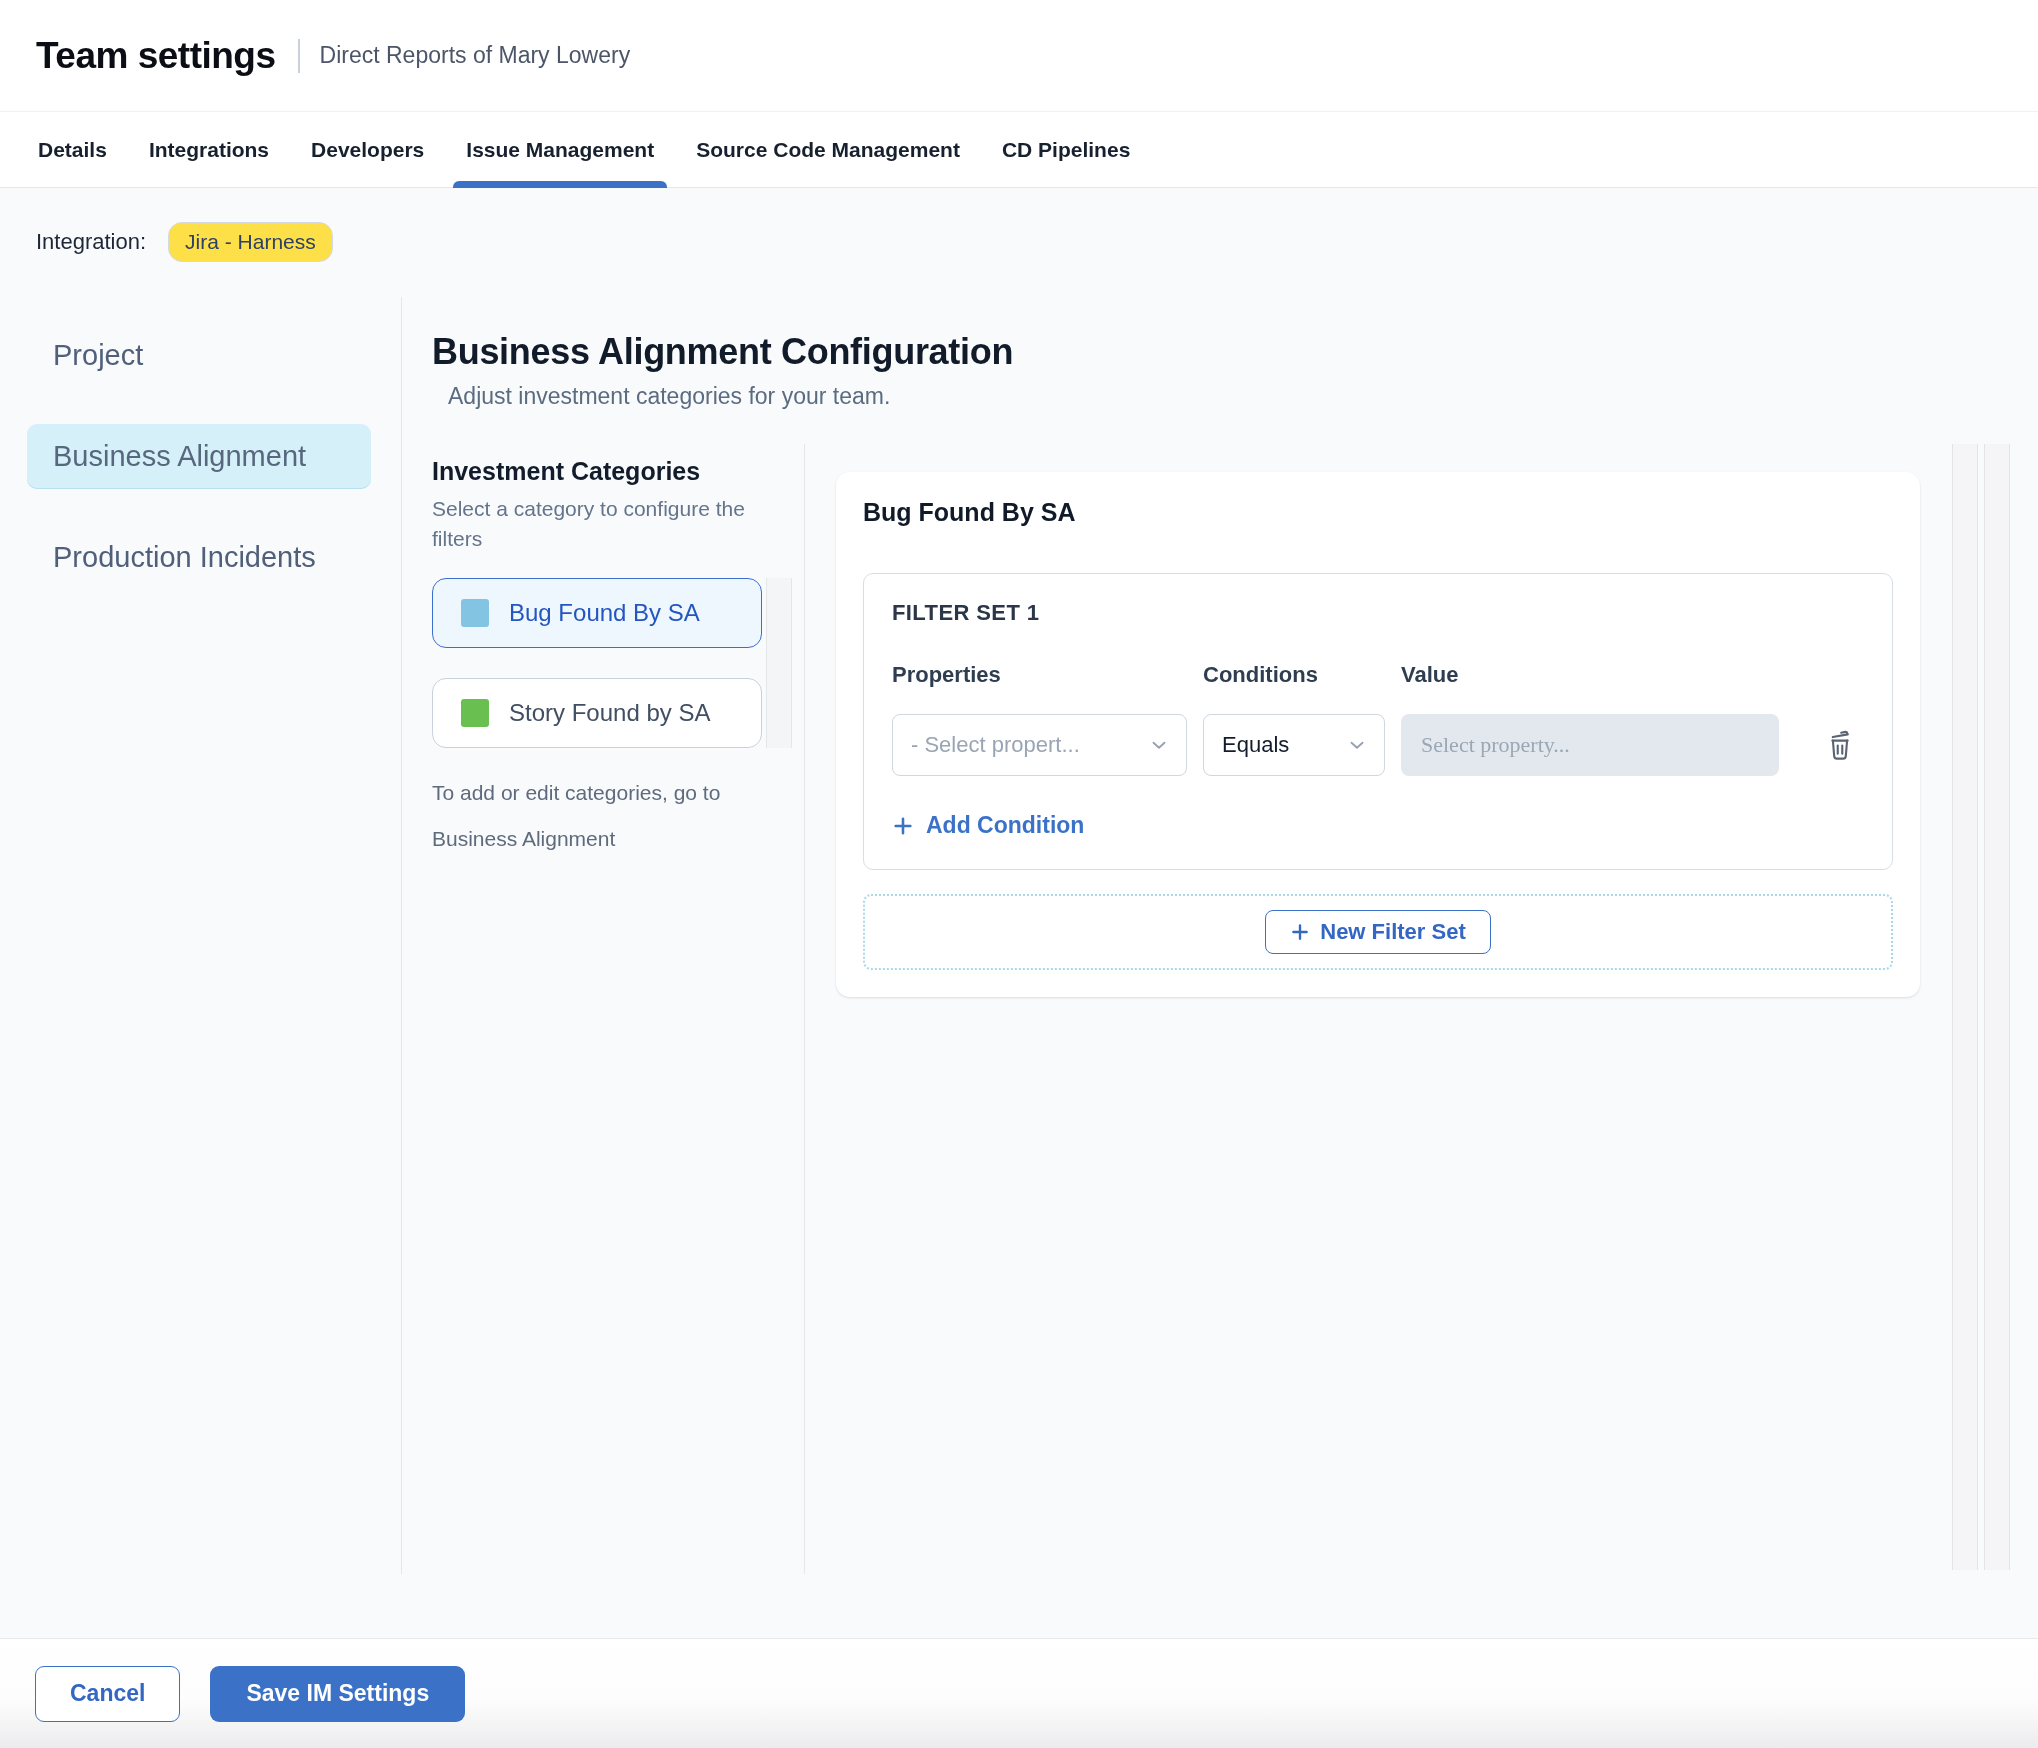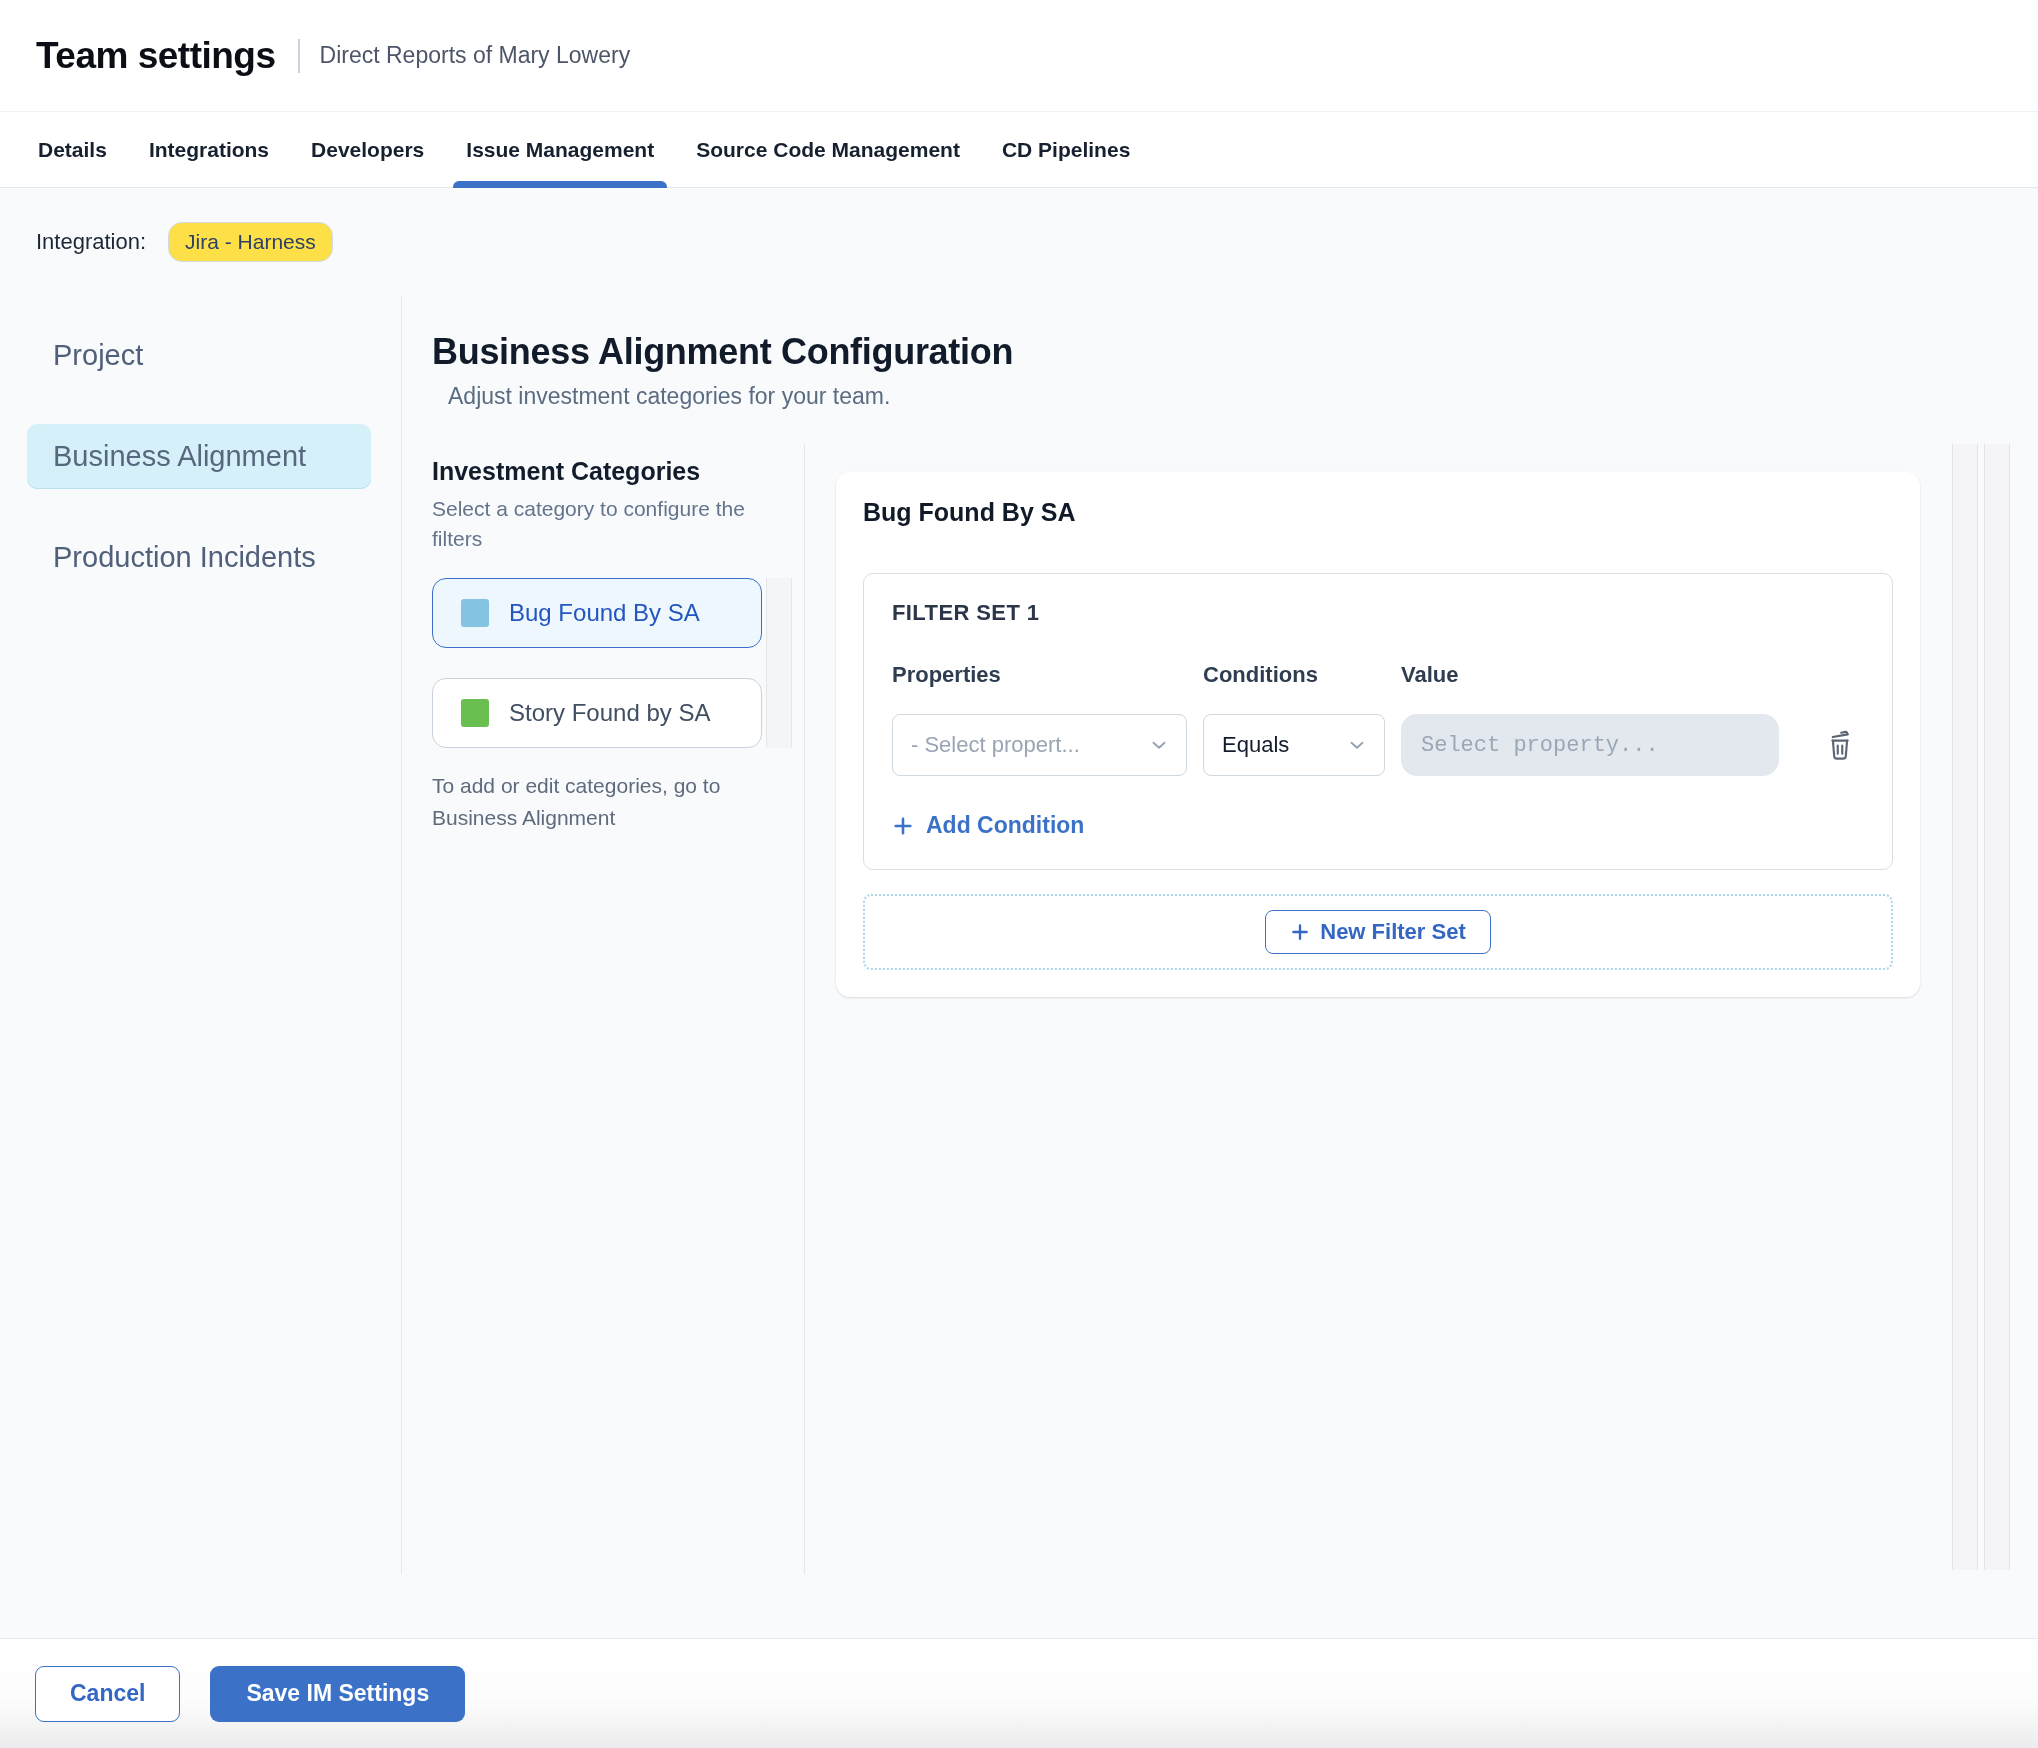--- a/index.html
+++ b/index.html
@@ -40,35 +40,35 @@
   
   .cats { width:373px; flex:0 0 373px; border-right:1px solid #e3e8ee; padding-top:13px; }
   .cats h3 { font-size:25px; font-weight:700; color:#121c2b; }
   .cats .cap { font-size:21px; color:#64748b; line-height:30px; margin-top:8px; width:340px; }
   .cat-row { display:flex; margin-top:24px; }
   .cat-list { display:flex; flex-direction:column; gap:30px; }
   .cat { width:330px; height:70px; display:flex; align-items:center; gap:20px; padding:0 20px 0 28px; border-radius:14px; background:#fff; border:1px solid #c9d2dc; font-family:inherit; font-size:24px; color:#414f63; cursor:pointer; text-align:left; }
   .cat.selected { border:1.5px solid #3a6fd0; background:var(--category-selected-bg,#eef7fd); color:#2456c0; }
   .swatch { width:28px; height:28px; border-radius:3px; flex:0 0 28px; }
   .cat-scroll { width:26px; margin-left:4px; align-self:stretch; background:#f4f5f7; border-left:1px solid #e4e6ea; border-right:1px solid #e4e6ea; }
-  .note { margin-top:22px; font-size:21px; color:#5f6b7d; line-height:32px; width:310px; }
+  .note { margin-top:22px; font-size:21px; color:#5f6b7d; line-height:46px; width:310px; }
 
   
   .panel-col { flex:1 1 auto; padding-left:31px; }
   .card { width:1084px; margin-top:28px; background:#fff; border-radius:14px; padding:26px 27px 27px; box-shadow:0 1px 3px rgba(15,23,42,.08), 0 1px 2px rgba(15,23,42,.05); }
   .card h3 { font-size:25px; font-weight:700; color:#101a28; }
   .set-card { margin-top:46px; border:1px solid #d8dee6; border-radius:10px; padding:26px 28px 30px; }
   .fs-label { font-size:22px; font-weight:700; letter-spacing:.4px; color:#2b3748; }
   .fgrid { display:grid; grid-template-columns:295px 182px 378px auto; column-gap:16px; row-gap:26px; margin-top:36px; align-items:center; }
   .col-h { font-size:22px; font-weight:600; color:#2f3d51; }
   .sel { height:62px; border:1px solid #cfd7df; border-radius:8px; background:#fff; display:flex; align-items:center; justify-content:space-between; padding:0 16px 0 18px; font-size:22px; cursor:pointer; }
   .sel .ph { color:#99a5b3; }
   .sel .val { color:#121c2b; }
   .chev { flex:0 0 auto; color:#96a2b0; }
-  .vinput { height:62px; border:none; border-radius:16px; background:#e3e8ee; padding:8px 20px; font-family:Liberation Mono, monospace; font-size:22px; color:#33404f; width:100%; }
+  .vinput { height:62px; border:none; border-radius:8px; background:#e3e8ee; padding:8px 20px; font-family:Liberation Serif, serif; font-size:22px; color:#33404f; width:100%; }
   .vinput::placeholder { color:#9aa7b5; }
   .trash-btn { background:none; border:none; cursor:pointer; color:#5b6474; justify-self:start; margin-left:24px; padding:4px; line-height:0; }
   .addc { margin-top:36px; display:flex; align-items:center; gap:12px; background:none; border:none; cursor:pointer; color:var(--primary,#3b72c8); font-family:inherit; font-size:23px; font-weight:700; padding:0; }
   .dashed { margin-top:24px; border:2px dotted #a9d7ec; border-radius:8px; padding:14px; display:flex; justify-content:center; }
   .nfs { height:44px; display:flex; align-items:center; gap:10px; padding:0 24px; background:#fff; border:1.5px solid var(--primary,#3b72c8); border-radius:8px; color:#3466c4; font-family:inherit; font-size:22px; font-weight:700; cursor:pointer; }
 
   
   .vscroll { position:absolute; top:0; bottom:4px; width:26px; background:#f5f5f7; border-left:1px solid #e4e4e8; border-right:1px solid #e4e4e8; }
   .vscroll-inner { right:60px; }
   .vscroll-outer { right:28px; }

